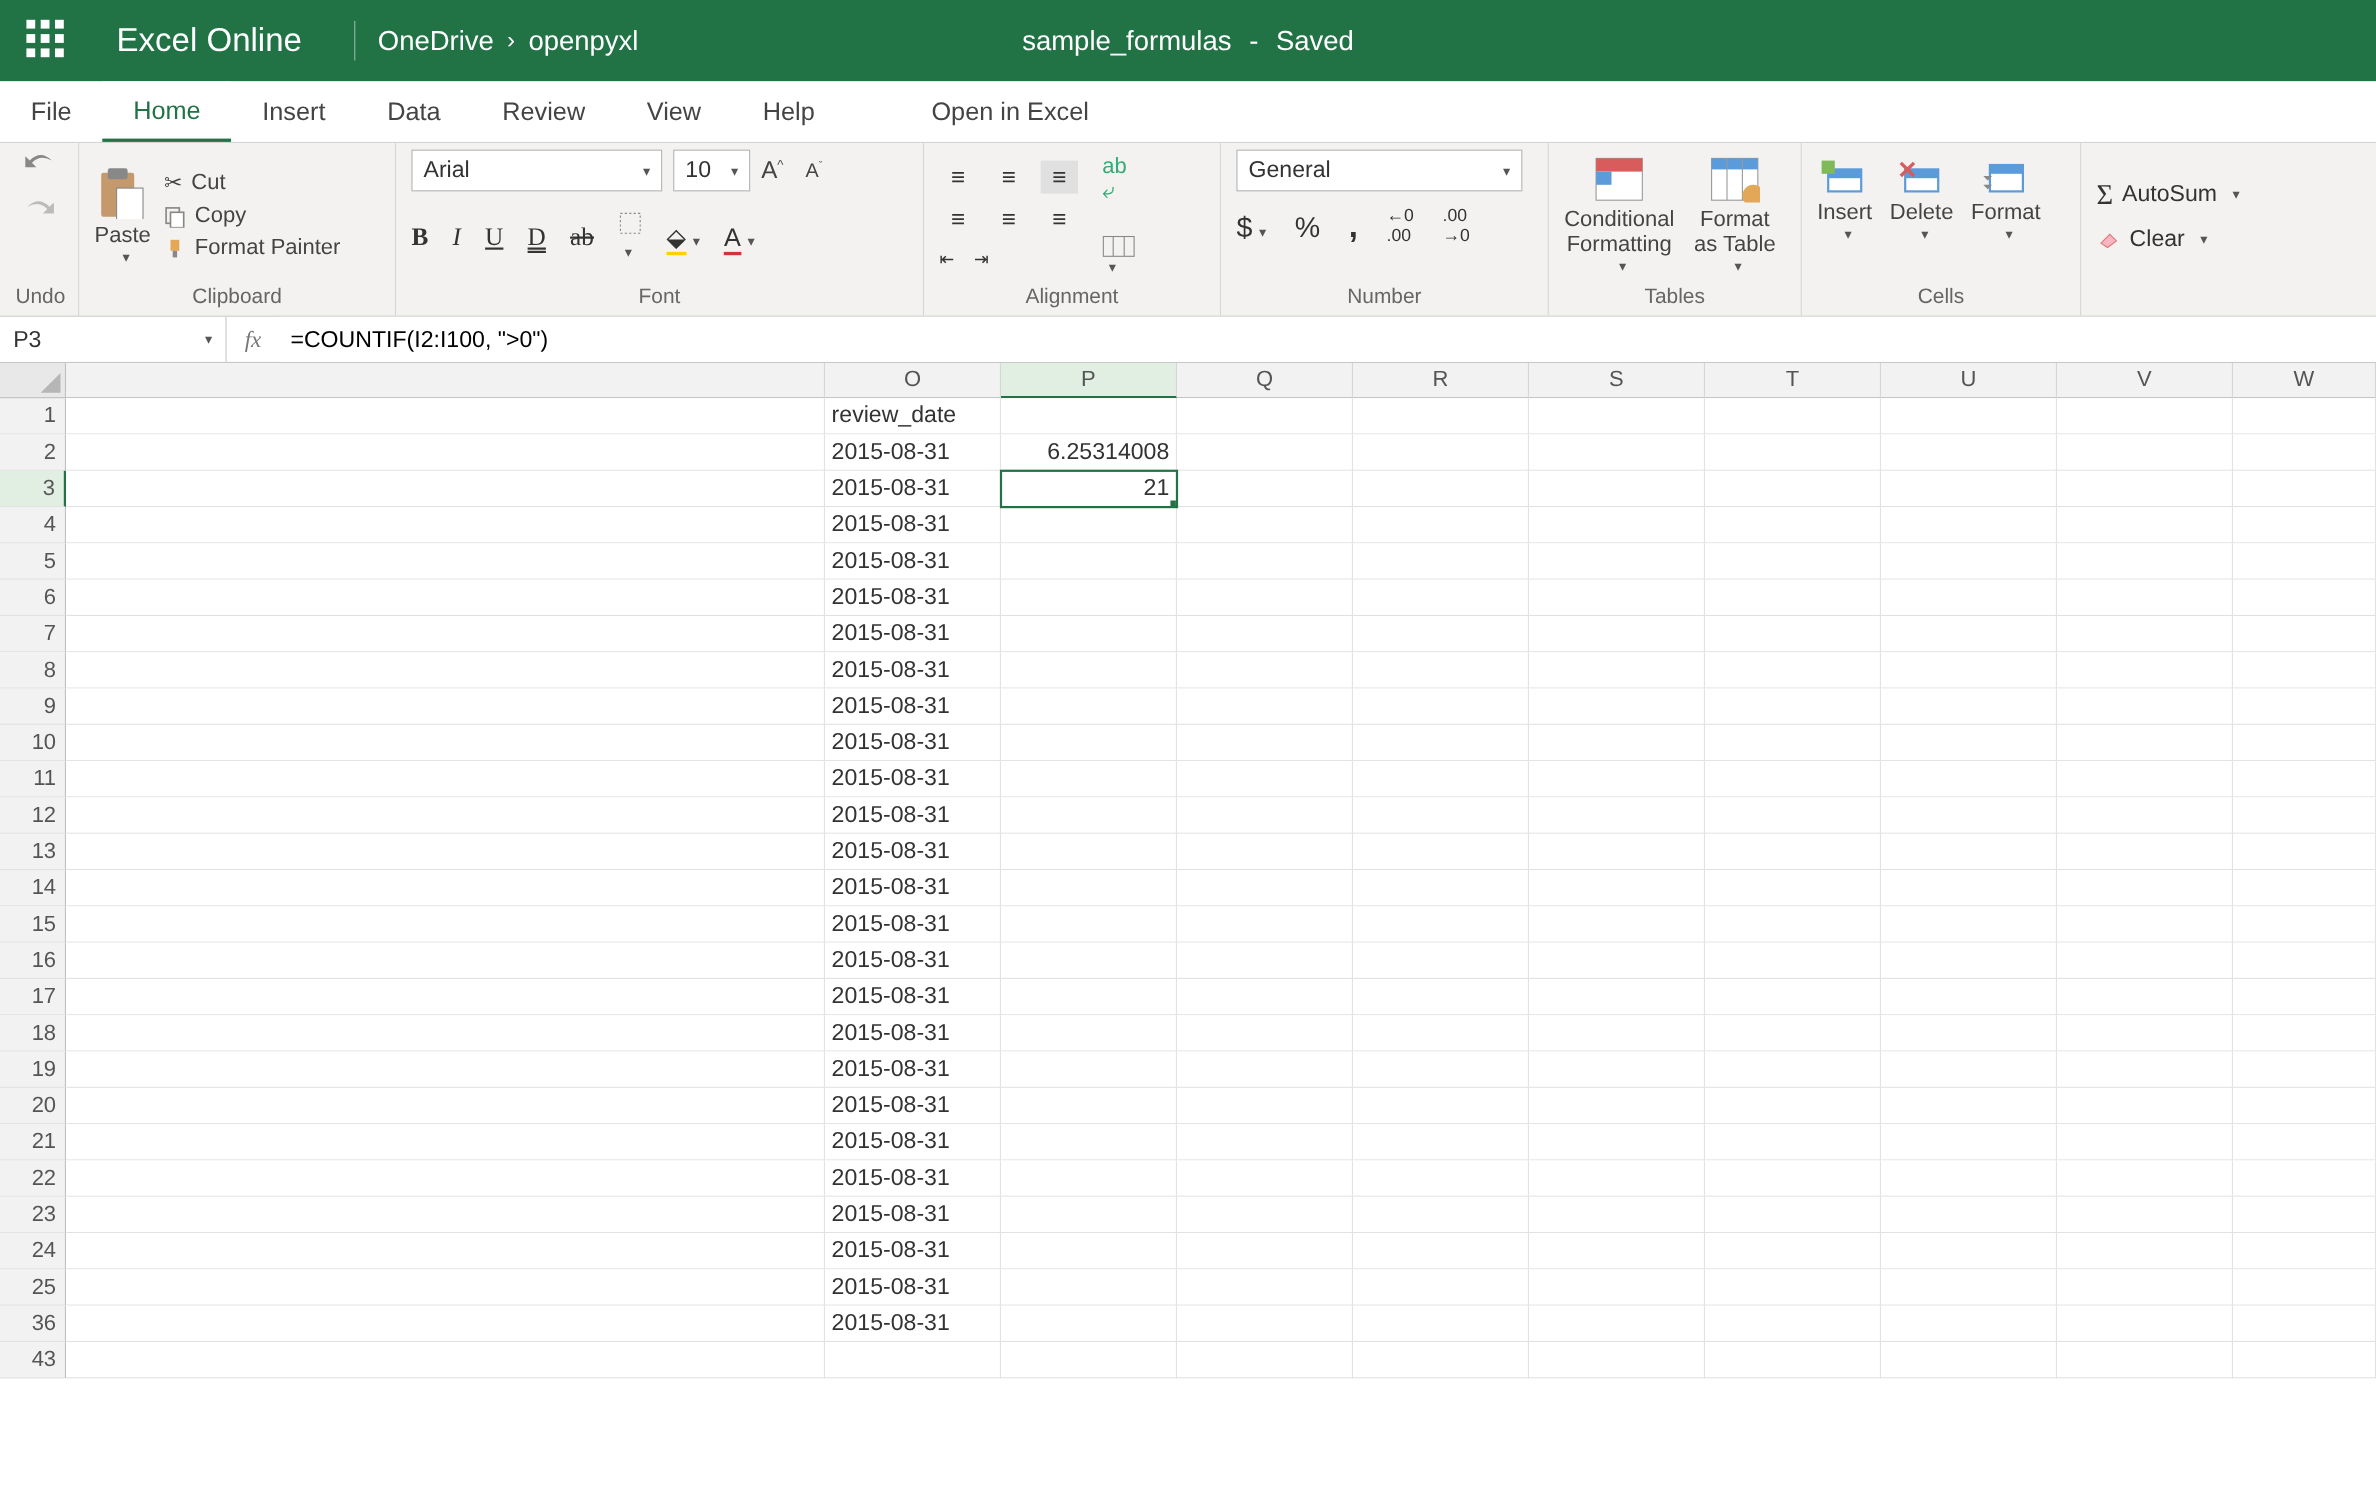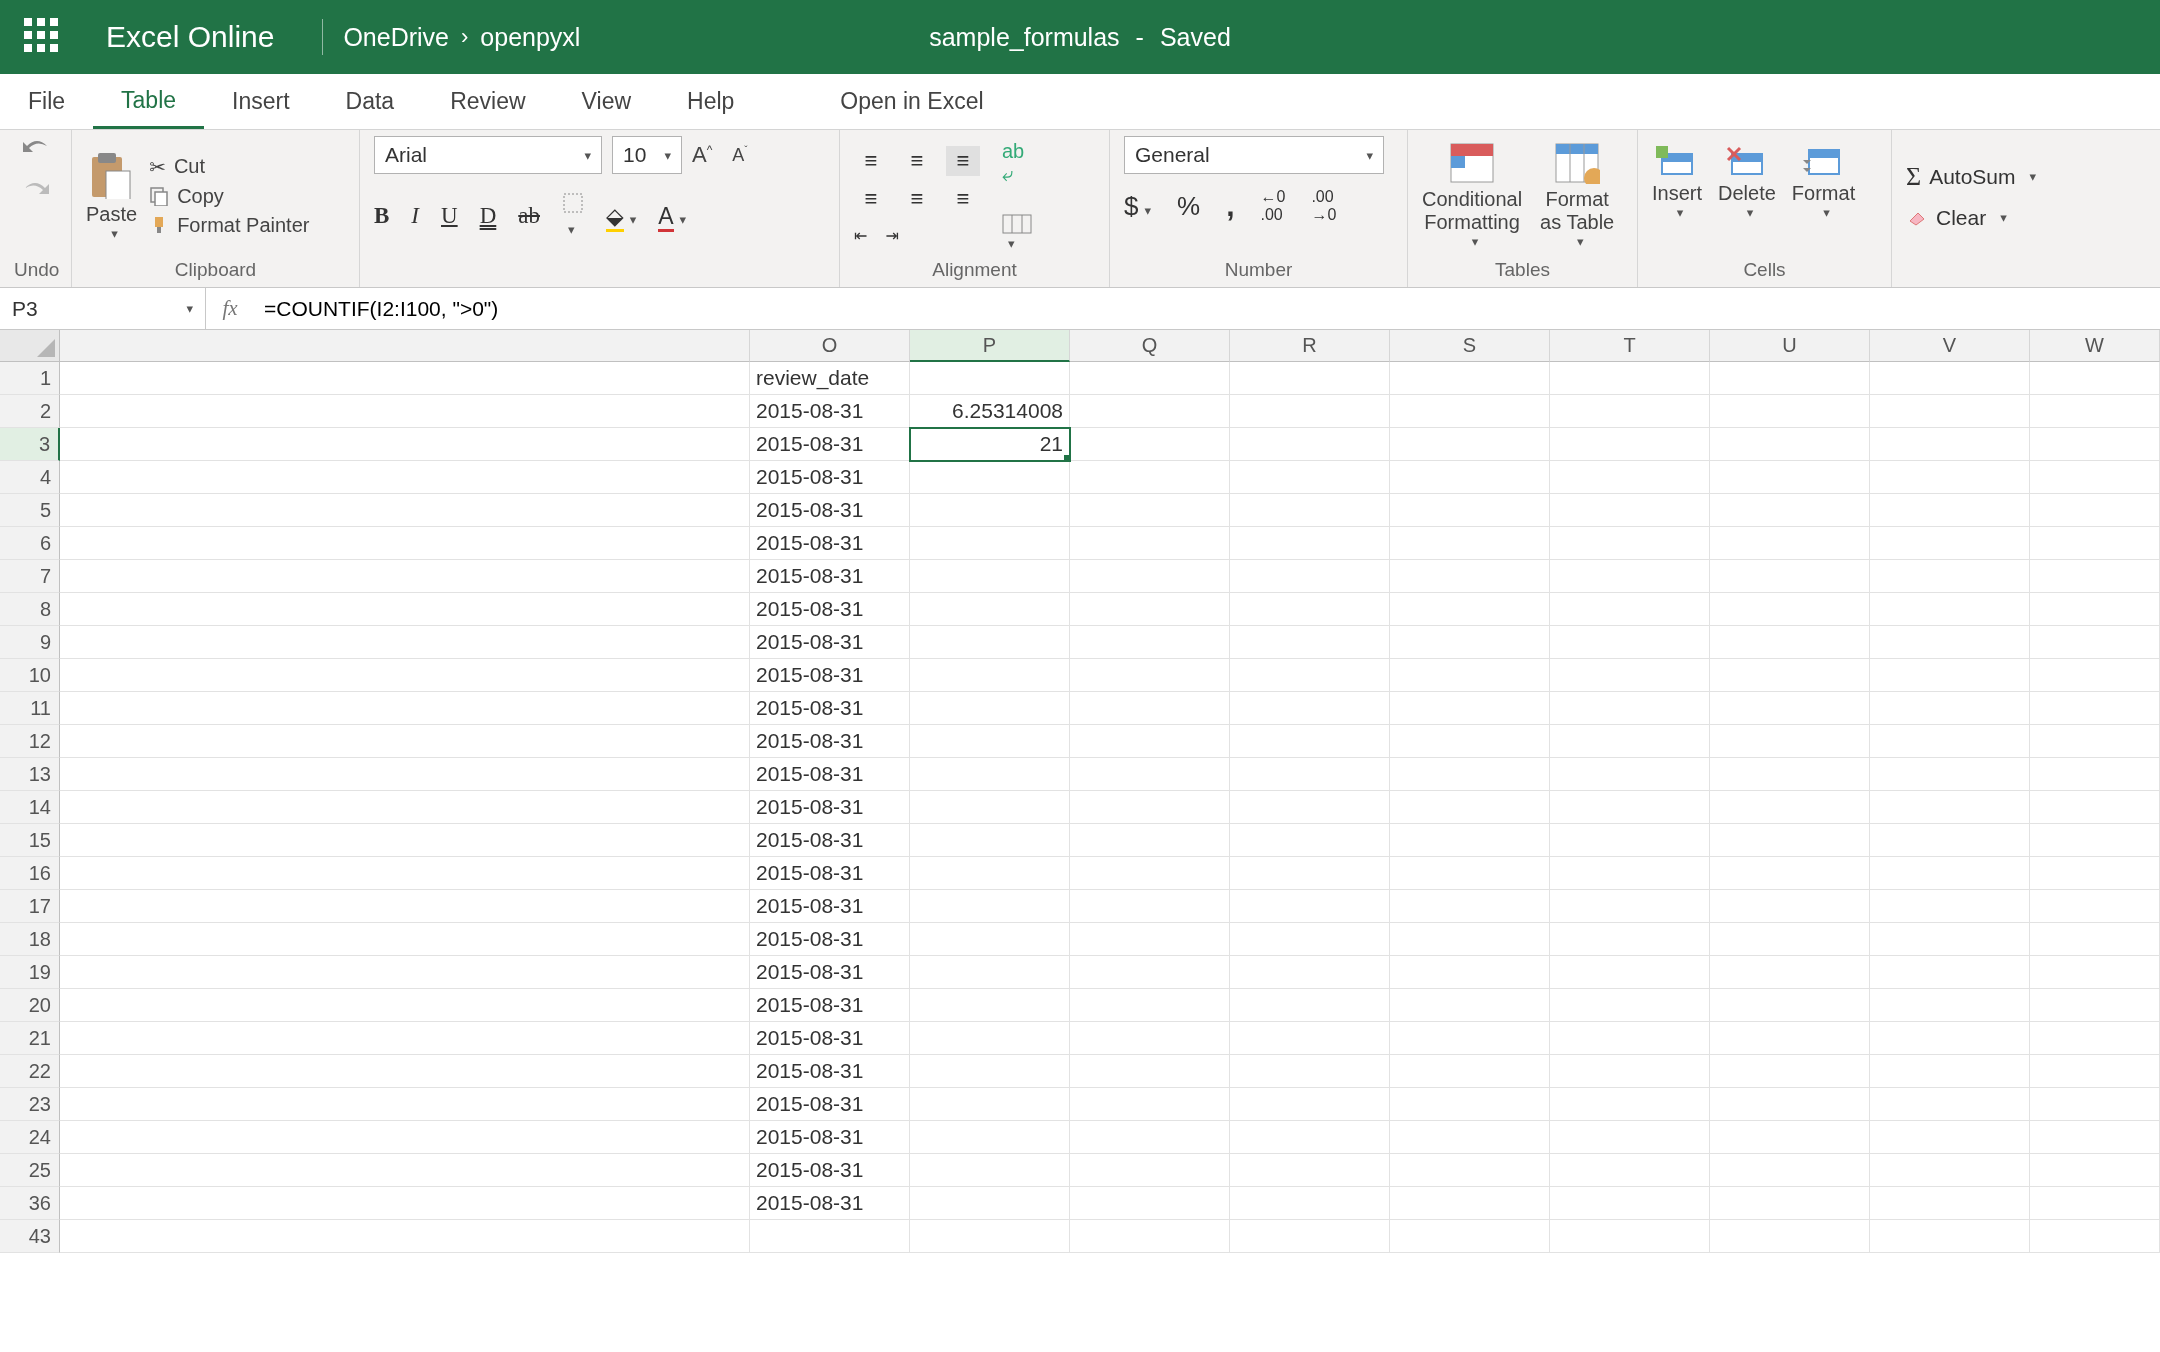--- a/index.html
+++ b/index.html
@@ -92,21 +92,21 @@
   </div>
   <div class="doc-center">
     <span>sample_formulas</span>
     <span class="dash">-</span>
     <span>Saved</span>
   </div>
 </div>
 
 <div class="tabbar">
   <div class="tab">File</div>
-  <div class="tab active">Table</div>
+  <div class="tab active">Home</div>
   <div class="tab">Insert</div>
   <div class="tab">Data</div>
   <div class="tab">Review</div>
   <div class="tab">View</div>
   <div class="tab">Help</div>
   <div class="tab openex">Open in Excel</div>
 </div>
 
 <div class="ribbon">
 
@@ -185,20 +185,21 @@
         <span class="u">U</span>
         <span class="d">D</span>
         <span class="s">ab</span>
         <span><svg width="22" height="22">
               <rect x="2" y="2" width="18" height="18" fill="none" stroke="#888" stroke-dasharray="2 2"></rect>
             </svg><span class="drop">▾</span></span>
         <span><span class="underline-yellow">⬙</span><span class="drop">▾</span></span>
         <span><span class="underline-red">A</span><span class="drop">▾</span></span>
       </div>
     </div>
+    <div class="group-label">Font</div>
   </div>
 
   <div class="group" style="width:270px;">
     <div class="group-body" style="gap:22px;">
       <div style="display:flex;flex-direction:column;gap:12px;">
         <div class="align-grid">
           <span>≡</span>
           <span>≡</span>
           <span style="background:#e0e0e0;">≡</span>
           <span>≡</span>

